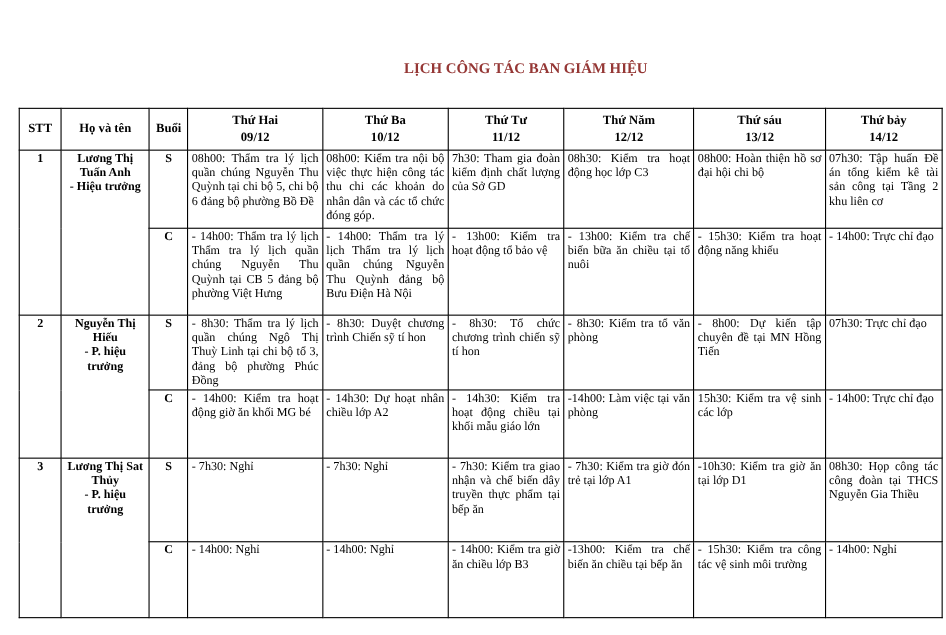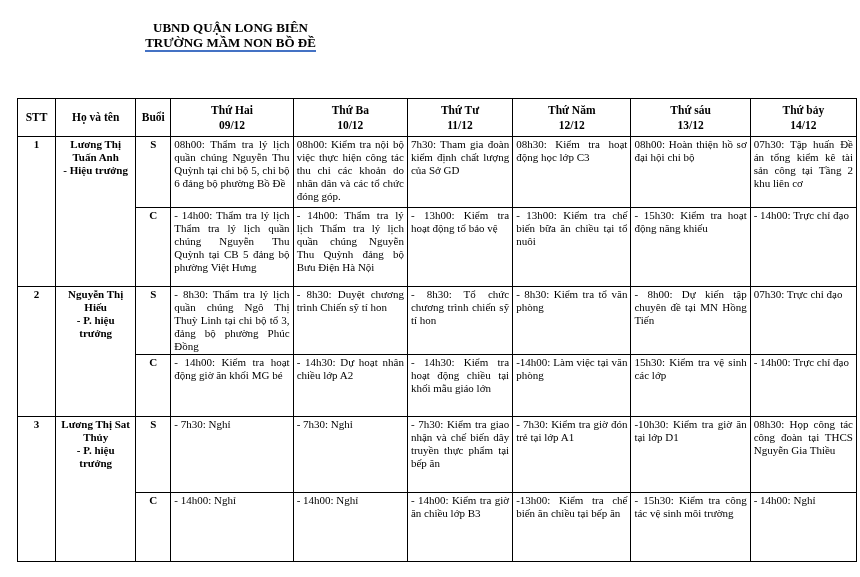--- a/index.html
+++ b/index.html
@@ -39,26 +39,23 @@
   tr.h-hdr{height:38px}
   tr.r-p1s{height:71px} tr.r-p1c{height:79px}
   tr.r-p2s{height:64px} tr.r-p2c{height:62px}
   tr.r-p3s{height:76px} tr.r-p3c{height:69px}
 </style>
 </head>
 <body>
 
 <div class="page">
 
-  <div class="org-block">
-    <div>UBND QUẬN LONG BIÊN</div>
-    <div><span class="org-underlined">TRƯỜNG MẦM NON BỒ ĐỀ</span></div>
-  </div>
 
   <div class="title-block">
+    <div>LỊCH CÔNG TÁC BAN GIÁM HIỆU</div>
   </div>
 
   <table class="sched">
     <colgroup>
       <col style="width:38px">
         <col style="width:80px">
         <col style="width:35px">
       <col style="width:122px">
         <col style="width:114px">
         <col style="width:105px">

